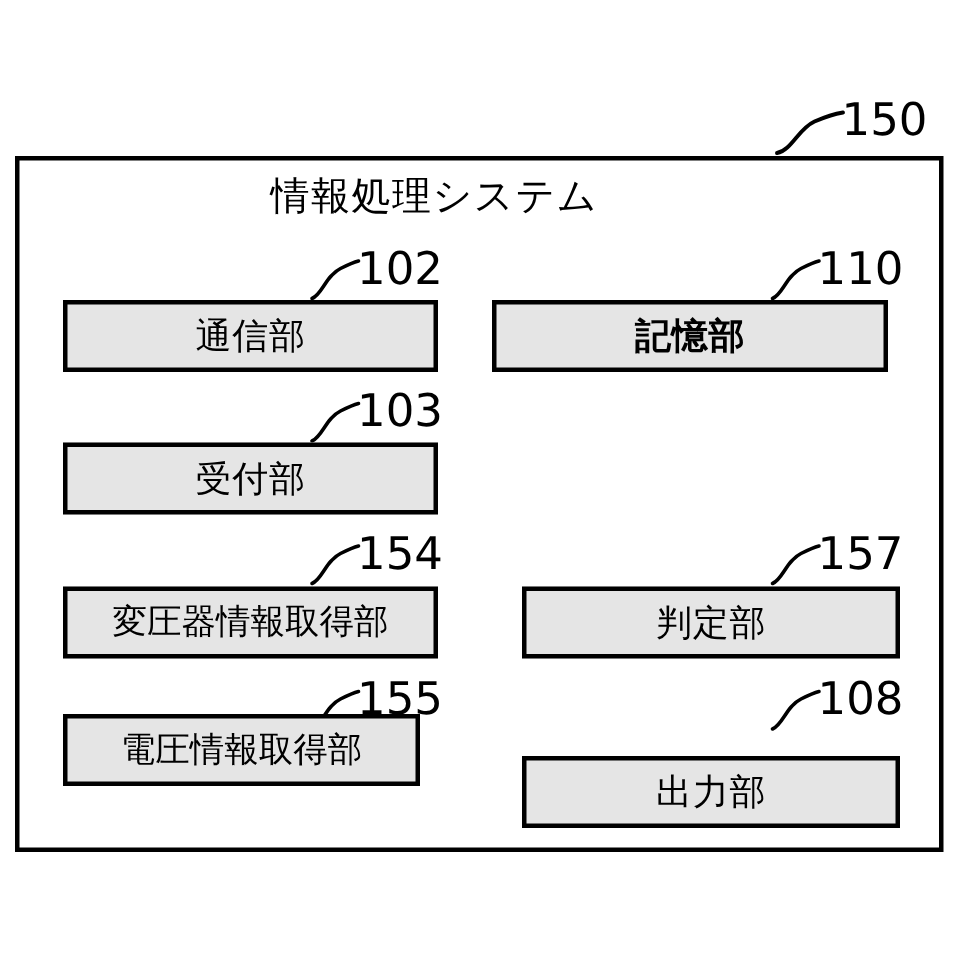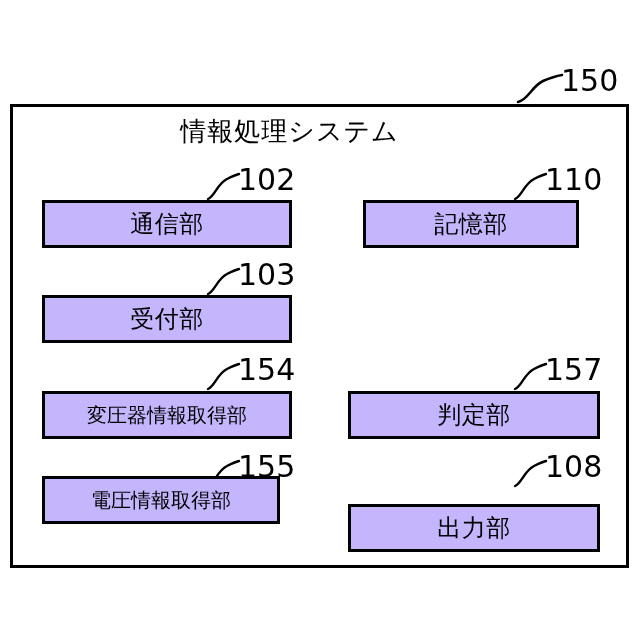--- a/index.html
+++ b/index.html
@@ -44,33 +44,33 @@
     line-height: 34px;
     letter-spacing: 1px;
     white-space: nowrap;
   }
 
   
   .component-box {
     position: absolute;
     border: 3px solid #000;
     box-sizing: border-box;
-    background: #c4b5fd;
+    background: #e5e5e5;
     display: flex;
     align-items: center;
     justify-content: center;
   }
   .component-label {
     font-size: 24px;
     line-height: 1;
     letter-spacing: 0.5px;
     white-space: nowrap;
   }
   .component-label.long {
-    font-size: 20px;
+    font-size: 23px;
     letter-spacing: 0px;
   }
 
   
   .ref-num {
     position: absolute;
     font-size: 30px;
     line-height: 30px;
     font-family: "DejaVu Sans", "Liberation Sans", sans-serif;
     white-space: nowrap;
@@ -138,21 +138,21 @@
   <div class="component-box" style="left:42px; top:476px; width:238px; height:48px;">
     <span class="component-label long">電圧情報取得部</span>
   </div>
 
   <div class="leader" style="left:512px; top:172px; width:40px; height:30px;">
     <svg width="40" height="30" viewBox="0 0 40 30">
       <path d="M3 27 C 10 24, 12 12, 22 7 C 26 5, 30 3, 34 2" fill="none" stroke="#000" stroke-width="2.4" stroke-linecap="round"></path>
     </svg>
   </div>
   <div class="ref-num" style="left:545px; top:165px;">110</div>
-  <div class="component-box" style="left:363px; top:200px; width:216px; height:48px;">
+  <div class="component-box" style="left:328px; top:200px; width:264px; height:48px;font-weight:bold;">
     <span class="component-label">記憶部</span>
   </div>
 
   <div class="leader" style="left:512px; top:362px; width:40px; height:30px;">
     <svg width="40" height="30" viewBox="0 0 40 30">
       <path d="M3 27 C 10 24, 12 12, 22 7 C 26 5, 30 3, 34 2" fill="none" stroke="#000" stroke-width="2.4" stroke-linecap="round"></path>
     </svg>
   </div>
   <div class="ref-num" style="left:545px; top:355px;">157</div>
   <div class="component-box" style="left:348px; top:391px; width:252px; height:48px;">

